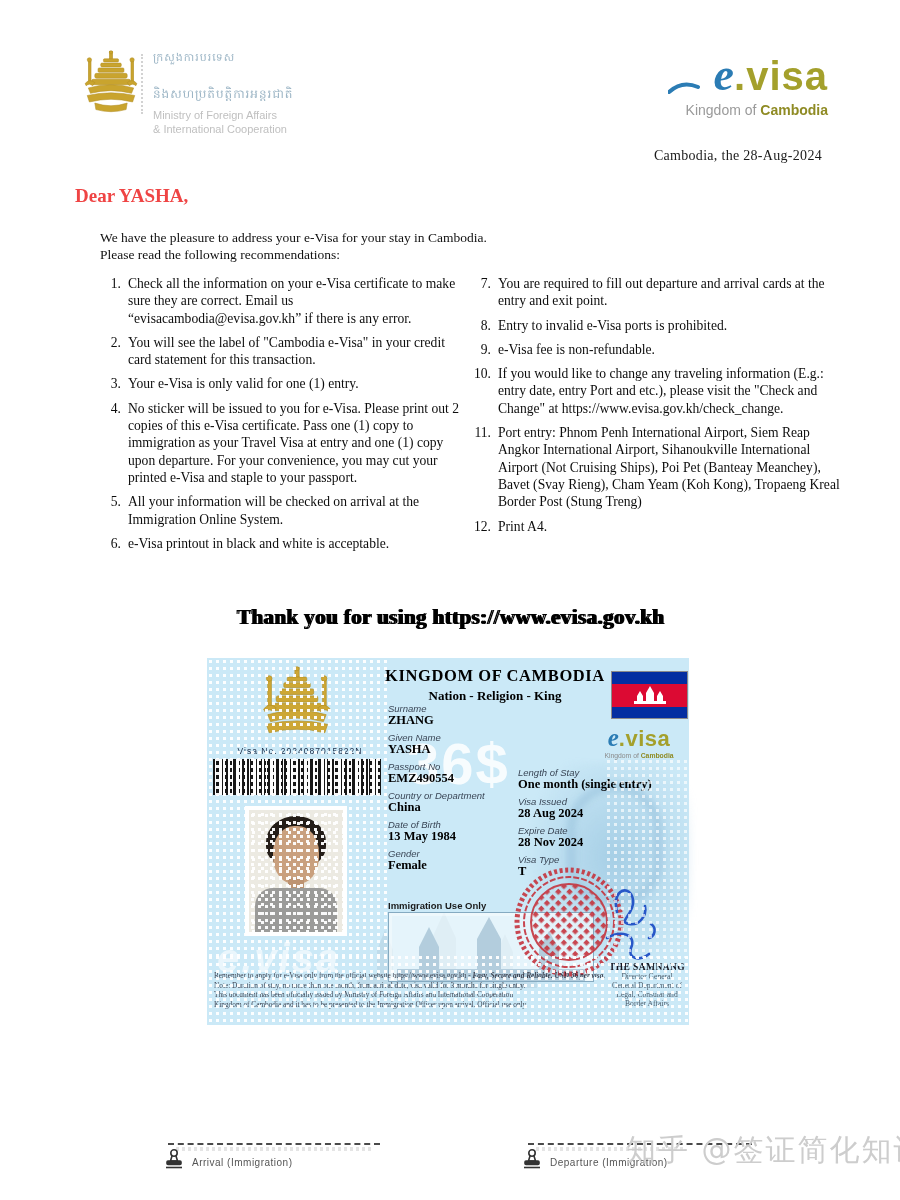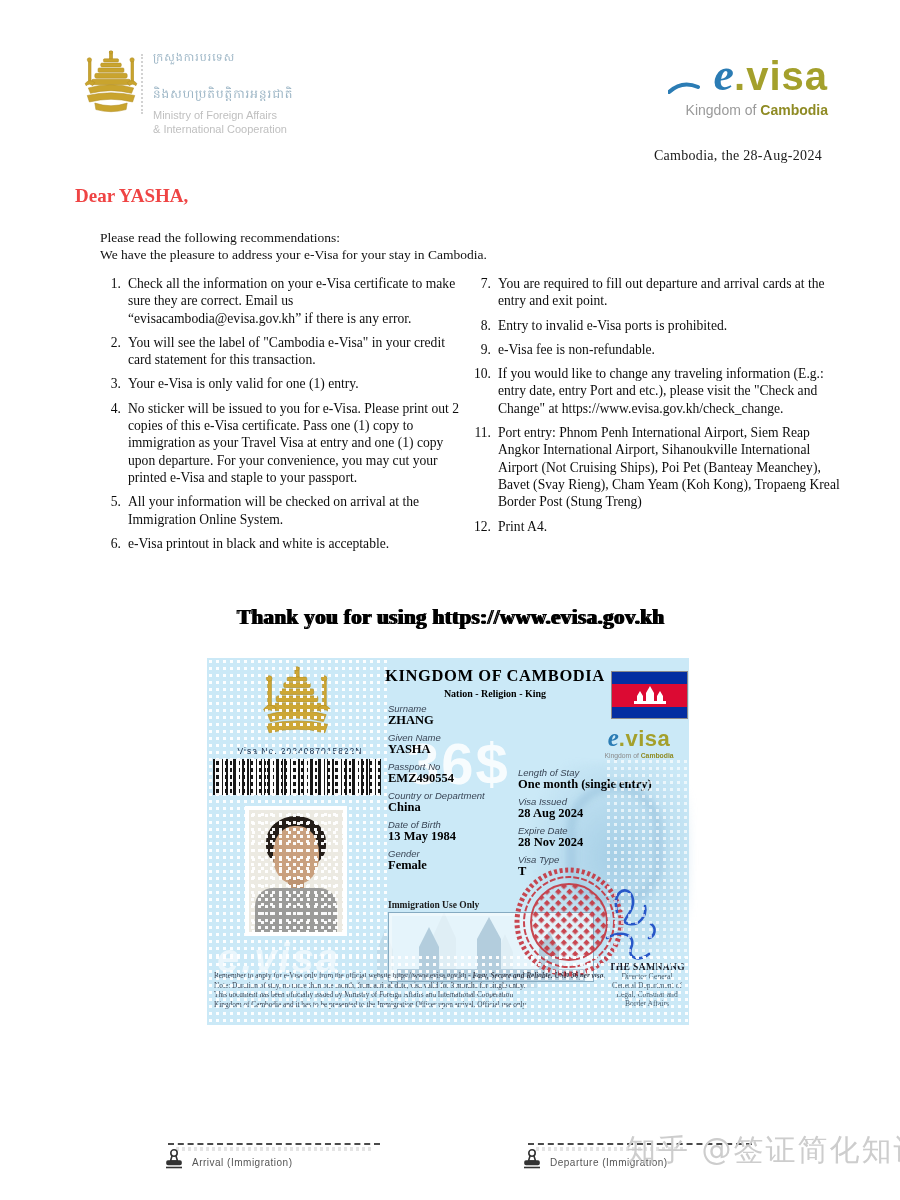--- a/index.html
+++ b/index.html
@@ -56,38 +56,38 @@
   .hair { position:absolute; left:17px; top:6px; width:60px; height:52px; background:#241d18; border-radius:50% 50% 42% 42%; }
   .face { position:absolute; left:24px; top:16px; width:46px; height:58px; background:#c9a07e; border-radius:46%; }
   .neck { position:absolute; left:39px; top:68px; width:16px; height:14px; background:#bd9372; }
   .body-sh { position:absolute; left:6px; top:78px; width:82px; height:44px; background:#9b9b99; border-radius:18px 18px 0 0; }
   .fee-wm { left:200px; top:72px; font-family:"Liberation Sans", sans-serif; font-weight:bold; font-size:58px;
             color:rgba(255,255,255,0.85); letter-spacing:2px; filter:blur(0.4px); }
   .evisa-wm { left:10px; top:278px; font-family:"Liberation Sans", sans-serif; font-style:italic; font-weight:bold;
               font-size:40px; color:rgba(255,255,255,0.6); letter-spacing:2px; }
   .card-title { left:172px; top:8px; width:232px; text-align:center; font-weight:bold; font-size:16.5px;
                 letter-spacing:0.6px; color:#000; }
-  .card-motto { left:172px; top:30px; width:232px; text-align:center; font-weight:bold; font-size:10px; color:#000; }
+  .card-motto { left:172px; top:30px; width:232px; text-align:center; font-weight:bold; font-size:13px; color:#000; }
   .flag { left:404px; top:13px; width:77px; height:48px; border:1px solid #8a8a8a; display:flex; flex-direction:column; }
   .flag .b { background:#032ea1; flex:1; }
   .flag .r { background:#dc0a33; flex:2; position:relative; }
   .flag .r svg { position:absolute; left:50%; top:50%; transform:translate(-50%,-50%); }
   .logo-card { left:382px; top:66px; width:100px; text-align:center; }
   .logo-card .logo-e { font-size:25px; }
   .logo-card .logo-visa { font-size:22px; letter-spacing:0.5px; }
   .logo-card .sub { font-family:"Liberation Sans", sans-serif; font-size:6.8px; color:#8a8a8a; }
   .logo-card .sub b { color:#8f8b24; }
   .fields { width:130px; }
   .fields.fl { left:181px; top:45px; width:135px; }
   .fields.fr { left:311px; top:109px; width:170px; }
   .frow { margin-bottom:5px; }
   .flabel { display:block; font-family:"Liberation Sans", sans-serif; font-style:italic; font-size:9.5px;
             line-height:11px; color:#3a4656; filter:blur(0.25px); }
   .fvalue { display:block; font-weight:bold; font-size:12.5px; line-height:13px; color:#000; }
-  .imm-label { left:181px; top:242px; font-family:Liberation Serif, serif; font-weight:bold; font-size:9.5px; color:#1a1a1a; }
+  .imm-label { left:181px; top:242px; font-family:Liberation Sans, sans-serif; font-weight:bold; font-size:9.5px; color:#1a1a1a; }
   .imm-box { left:181px; top:254px; width:206px; height:70px; border:1px solid #85aac1; background:rgba(255,255,255,0.5);
              box-shadow:inset 0 0 0 3px rgba(255,255,255,0.35); overflow:hidden; }
   .towers-mid { left:140px; top:252px; opacity:0.65; }
   .stamp { left:306px; top:208px; opacity:0.88; }
   .sig { left:380px; top:220px; }
   .sig-block { left:398px; top:304px; width:84px; text-align:center; }
   .sig-name { font-weight:bold; font-size:9.5px; letter-spacing:0.4px; color:#14141f; }
   .sig-line { font-size:7.6px; line-height:9px; color:#4d5c6b; }
   .fineprint { left:7px; top:313px; width:402px; font-size:7.3px; line-height:9.6px; color:#262633;
                opacity:0.85; filter:blur(0.3px); }
@@ -153,22 +153,22 @@
       </svg>
       <span class="logo-e">e</span><span class="logo-visa">.visa</span>
     </div>
     <div class="logo-sub"><span>Kingdom of </span><b>Cambodia</b></div>
   </div>
 
   <div class="abs date-line">Cambodia, the 28-Aug-2024</div>
 
   <div class="abs greeting">Dear YASHA,</div>
   <div class="abs intro">
+    <div>We have the pleasure to address your e-Visa for your stay in Cambodia.</div>
     <div>Please read the following recommendations:</div>
-    <div>We have the pleasure to address your e-Visa for your stay in Cambodia.</div>
   </div>
 
   <div class="abs list-col left">
     <div class="li">
         <span class="num">1.</span>
         <span class="txt">Check all the information on your e-Visa certificate to make sure they are correct. Email us “evisacambodia@evisa.gov.kh” if there is any error.</span>
       </div>
     <div class="li">
         <span class="num">2.</span>
         <span class="txt">You will see the label of "Cambodia e-Visa" in your credit card statement for this transaction.</span>

